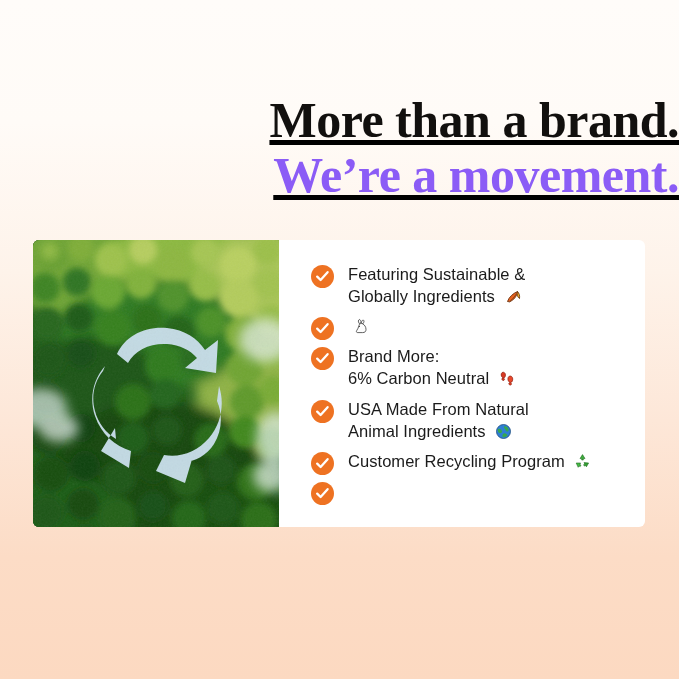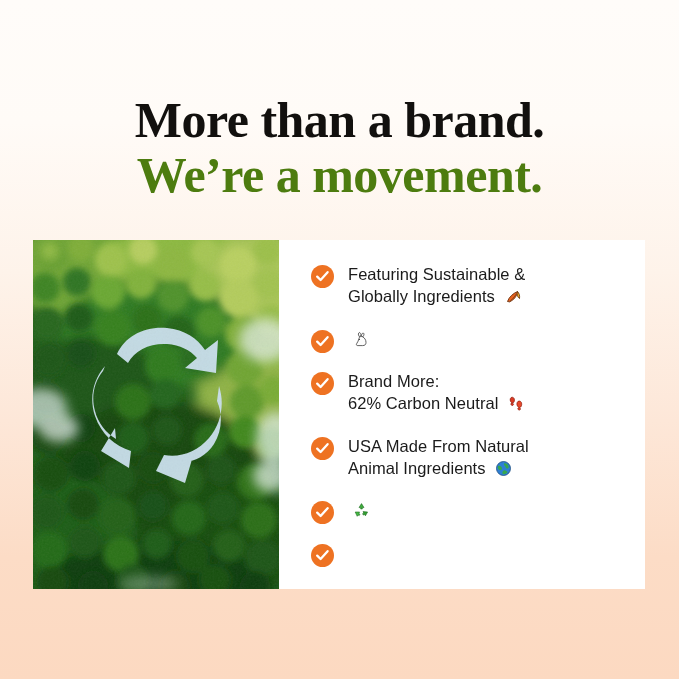--- a/index.html
+++ b/index.html
@@ -19,44 +19,46 @@
         #FCD9C1 100%);
     overflow:hidden;
     position:relative;
   }
 
   
   .headline {
     position:absolute;
     left:0; right:0;
     top:96px;
-    text-align:center;
+    text-align:right;
     font-family:"Liberation Serif", serif;
     font-weight:bold;
     line-height:0.98;
     letter-spacing:-0.5px;
+    text-decoration:underline;
   }
   .headline-line {
     display:block;
     font-size:50px;
     white-space:nowrap;
   }
   .headline-line.dark  { color:#12100E; }
-  .headline-line.accent{ color:#4d7c0f; margin-top:6px; }
+  .headline-line.accent{ color:#8b5cf6; margin-top:6px; }
 
   
   .card {
     position:absolute;
     left:33px;
     top:240px;
     width:612px;
-    height:349px;
+    height:287px;
     background:#FFFFFF;
     display:flex;
     overflow:hidden;
+    border-radius:6px;
   }
 
   
   .photo {
     position:relative;
     width:246px;
     height:349px;
     flex:0 0 246px;
     overflow:hidden;
     background:#14360F;
@@ -308,21 +310,21 @@
     </div>
 
     <div class="bullet">
       <span class="check">
         <svg width="15" height="15" viewBox="0 0 15 15" aria-hidden="true">
           <path d="M2.2 7.6 L5.6 11.0 L12.6 3.2" stroke="#FFFFFF" stroke-width="2.3" fill="none" stroke-linecap="round" stroke-linejoin="round"></path>
         </svg>
       </span>
       <span class="bullet-text">
         <span>Brand More:</span><br>
-        <span>62% Carbon Neutral</span>
+        <span>6% Carbon Neutral</span>
         <span class="emoji-glyph">
           <svg width="17" height="17" viewBox="0 0 17 17" aria-hidden="true">
             <path d="M2.6 6.5 C1.6 4.5 2.4 2.2 4.2 2.2 C6 2.2 7 4.4 6.2 6.6 C5.6 8.4 3.6 8.4 2.6 6.5 Z" fill="#D93A24" stroke="#8C1C0E" stroke-width="0.7"></path>
             <path d="M3 9.6 C2.4 8.6 3.4 7.8 4.6 8.2 C5.6 8.5 5.8 9.8 5 10.3 C4.2 10.8 3.4 10.4 3 9.6 Z" fill="#D93A24" stroke="#8C1C0E" stroke-width="0.7"></path>
             <path d="M9.4 11 C8.2 8.8 9.2 6 11.2 6 C13.2 6 14.4 8.4 13.4 10.9 C12.6 12.9 10.5 13 9.4 11 Z" fill="#E8482C" stroke="#8C1C0E" stroke-width="0.7"></path>
             <path d="M10 14.2 C9.4 13.2 10.4 12.4 11.6 12.8 C12.6 13.2 12.8 14.4 12 14.9 C11.2 15.3 10.4 15 10 14.2 Z" fill="#E8482C" stroke="#8C1C0E" stroke-width="0.7"></path>
           </svg>
         </span>
       </span>
     </div>
@@ -347,20 +349,21 @@
       </span>
     </div>
 
     <div class="bullet">
       <span class="check">
         <svg width="15" height="15" viewBox="0 0 15 15" aria-hidden="true">
           <path d="M2.2 7.6 L5.6 11.0 L12.6 3.2" stroke="#FFFFFF" stroke-width="2.3" fill="none" stroke-linecap="round" stroke-linejoin="round"></path>
         </svg>
       </span>
       <span class="bullet-text">
+        <span>Customer Recycling Program</span>
         <span class="emoji-glyph">
           <svg width="17" height="17" viewBox="0 0 17 17" aria-hidden="true">
             <path d="M8.5 1.6 L11 5.6 L9.3 5.6 L9.3 7 L7.7 7 L7.7 5.6 L6 5.6 Z" fill="#3DAE3D" stroke="#1E6B1E" stroke-width="0.6"></path>
             <path d="M2.2 12.2 L6.6 12.2 L5.8 13.7 L7 14.4 L6.2 15.8 L5 15.1 L4.2 16.5 Z" fill="#45BB45" stroke="#1E6B1E" stroke-width="0.6" transform="translate(0,-2.2)"></path>
             <path d="M14.6 11.6 L12.4 15.4 L11.6 14 L10.4 14.7 L9.6 13.3 L10.8 12.6 L10 11.2 Z" fill="#32A032" stroke="#1E6B1E" stroke-width="0.6" transform="translate(0,-1.6)"></path>
           </svg>
         </span>
       </span>
     </div>
 

